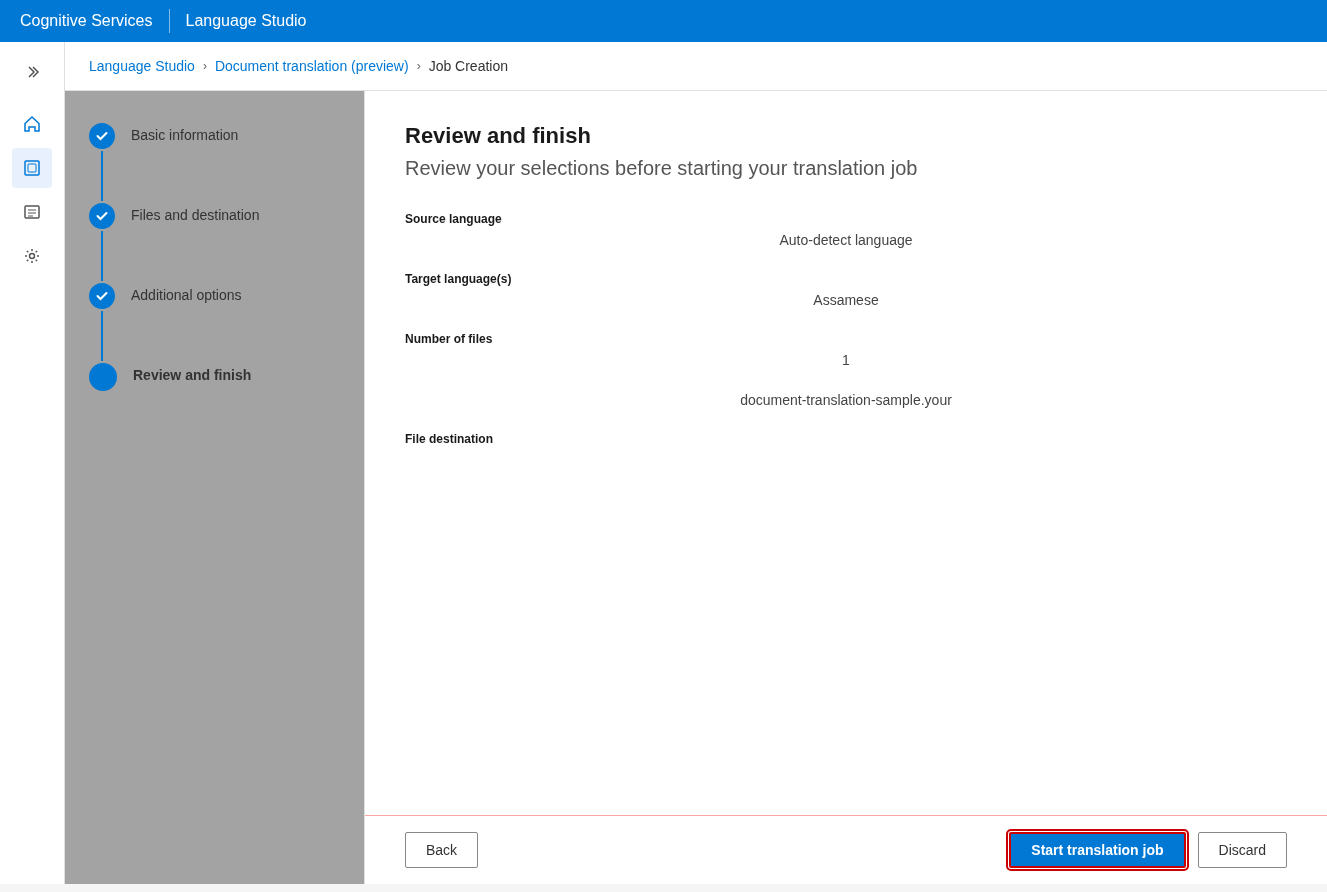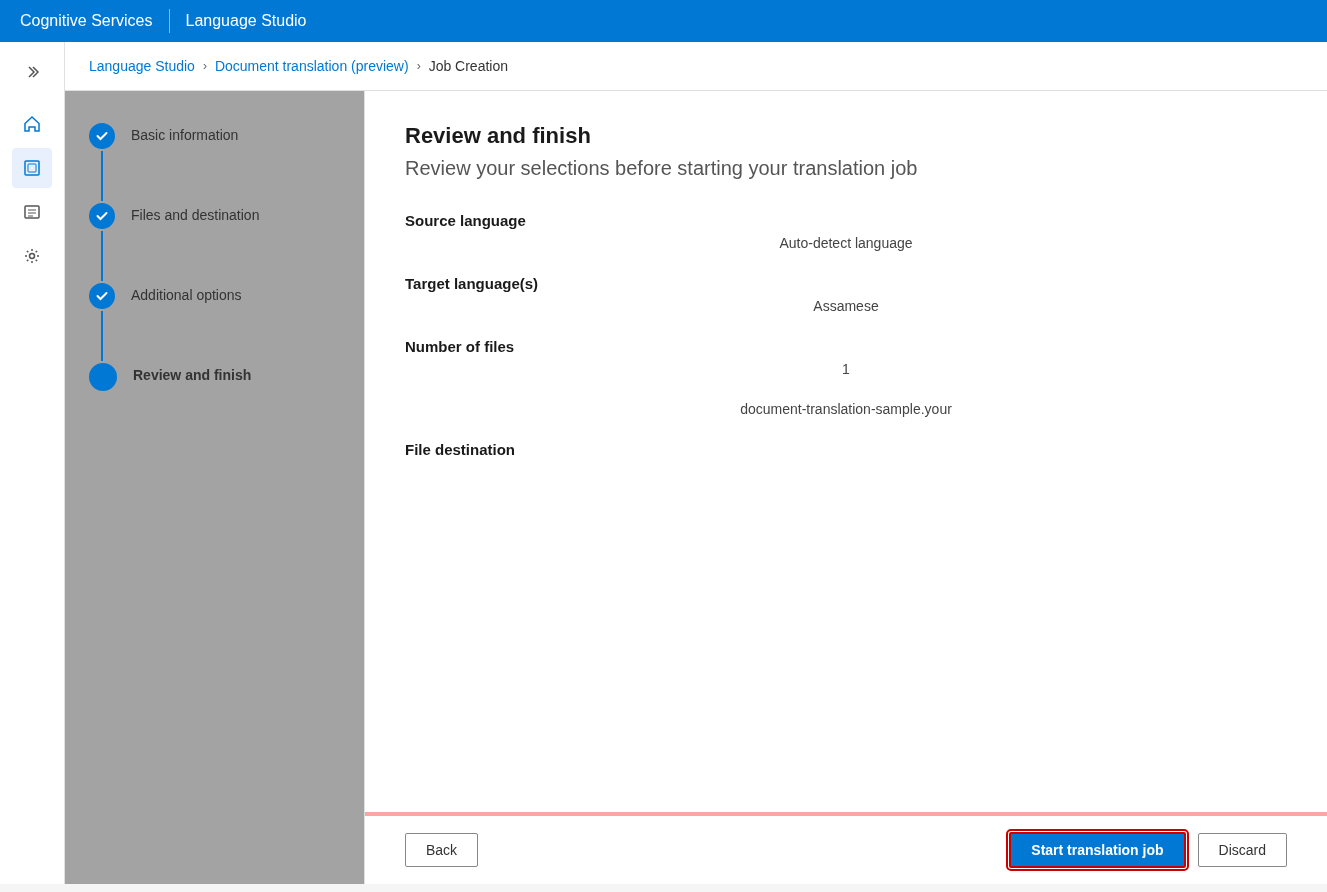--- a/index.html
+++ b/index.html
@@ -182,38 +182,37 @@
       color: #1a1a1a;
       margin-bottom: 8px;
     }
     .page-subtitle {
       font-size: 20px;
       color: #555;
       margin-bottom: 32px;
     }
 
     .section-label {
-      font-size: 15px;
+      font-size: 12px;
       font-weight: 600;
       color: #1a1a1a;
       margin-bottom: 6px;
     }
     .section-value {
       font-size: 14px;
       color: #444;
       margin-bottom: 24px;
       text-align: center;
     }
 
     
     .footer-buttons {
       padding: 16px 40px;
-      border-top: 4px solid #fca5a5;
-      display: flex;
-      align-items: center;
+      border-top: 1px solid #fca5a5;
+      display: flex;
       gap: 12px;
       background: white;
     }
     .btn {
       padding: 8px 20px;
       font-size: 14px;
       cursor: pointer;
       border-radius: 2px;
       font-family: 'Segoe UI', sans-serif;
     }

